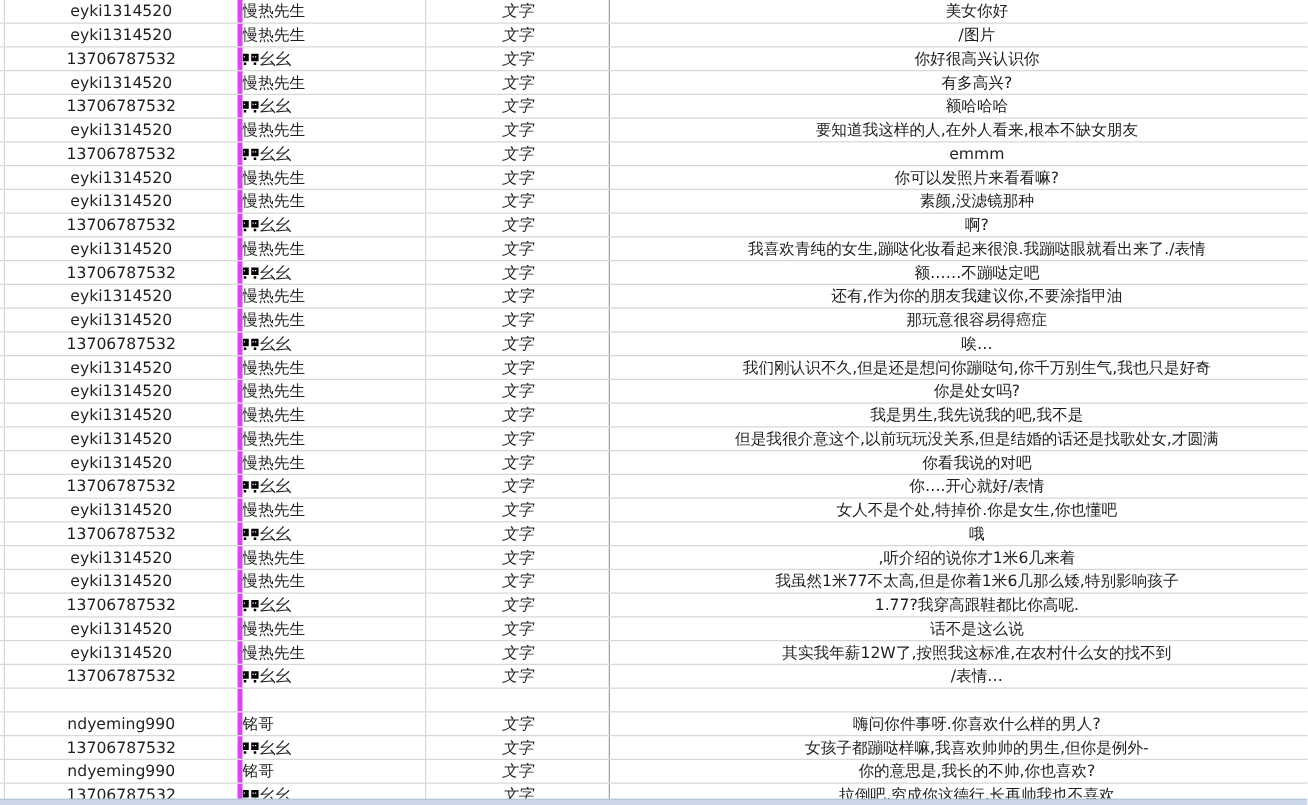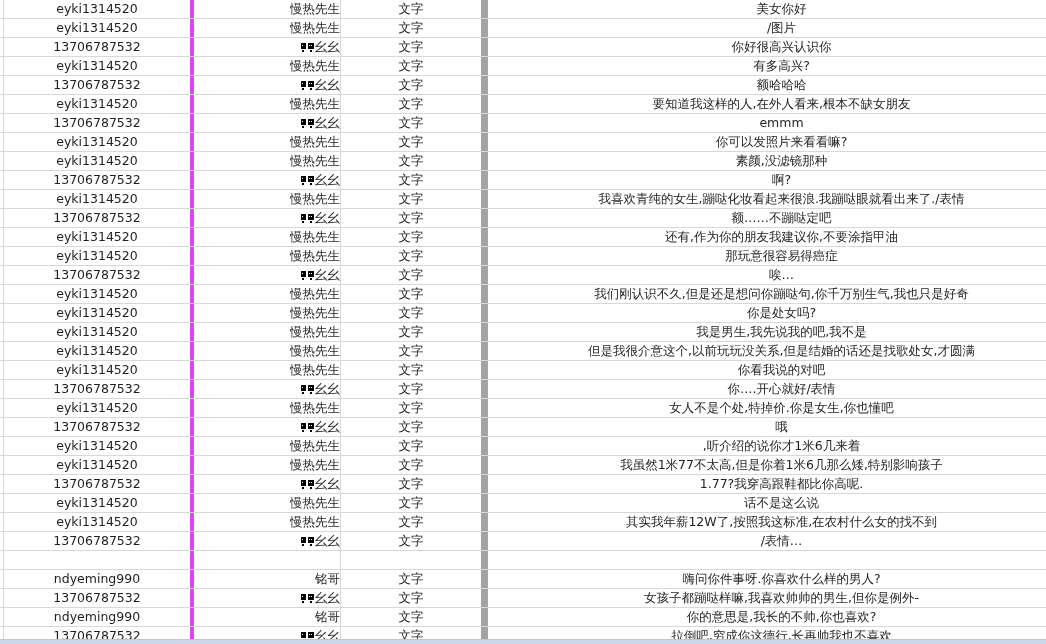--- a/index.html
+++ b/index.html
@@ -14,22 +14,22 @@
     height: 18px;
     line-height: 18px;
     font-size: 12.5px;
     color: #1f1f1f;
     text-align: center;
     white-space: nowrap;
     overflow: hidden;
   }
   .c-sliver { width: 4px;  border-right: 1px solid #d8d8d8; }
   .c-id     { width: 190px; border-right: 4px solid #d946ef; }
-  .c-nick   { width: 147px; border-right: 1px solid #d8d8d8; display: flex; align-items: center; justify-content: flex-end; gap: 1px; }
-  .c-type   { width: 147px; border-right: 7px solid #a3a3a3; }
+  .c-nick   { width: 147px; border-right: 1px solid #d8d8d8; display: flex; align-items: center; justify-content: flex-start; gap: 1px; }
+  .c-type   { width: 147px; border-right: 1px solid #a3a3a3; font-style: italic; }
   .c-msg    { width: 587px; }
 
   .nick-icon { display: inline-flex; align-items: center; }
   .nick-text { font-size: 12.5px; color: #1f1f1f; }
 
   .bottom-strip {
     position: absolute;
     left: 0; bottom: 0;
     width: 1046px; height: 5px;
     background: #ccd7ea;

